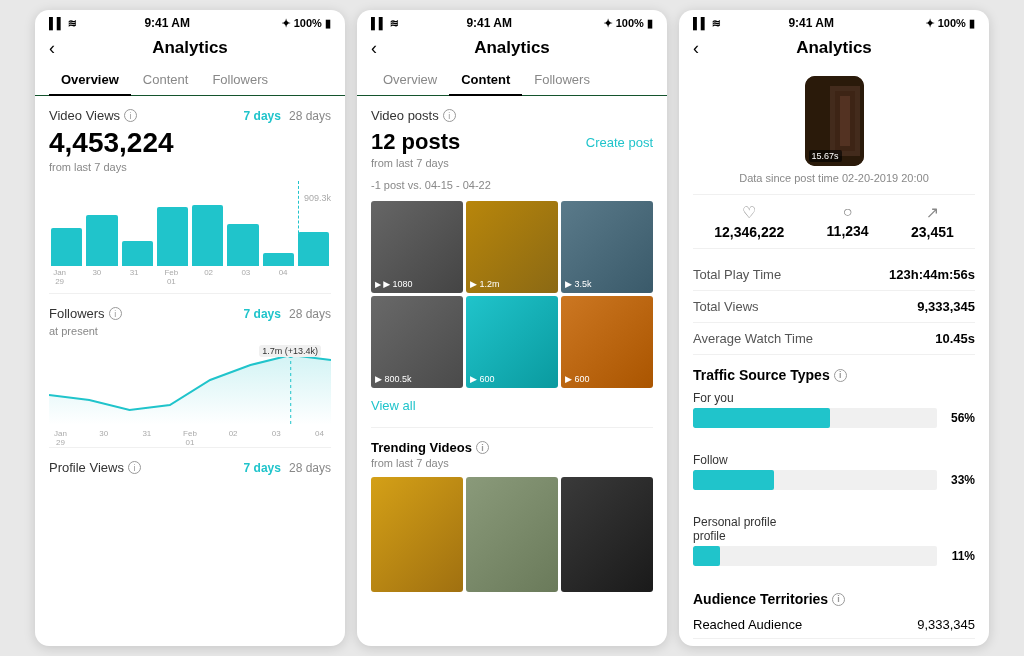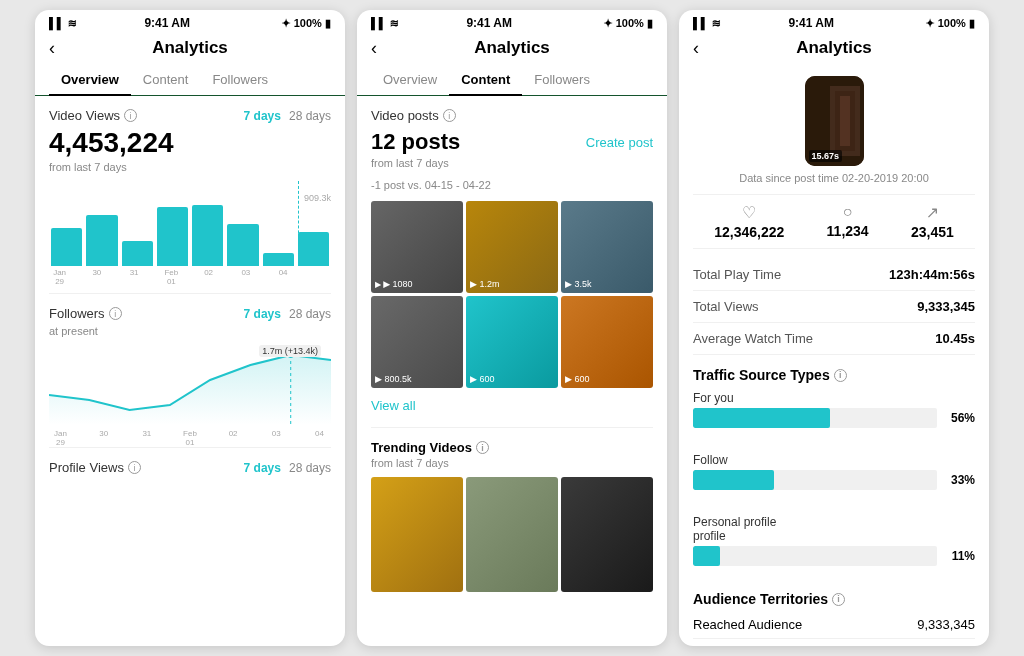--- a/index.html
+++ b/index.html
@@ -267,21 +267,20 @@
     
     .featured-img {
       width: 59px;
       height: 90px;
       background: linear-gradient(180deg, #4a3a2a 0%, #2a1a0a 100%);
       border-radius: 10px;
       margin: 0 auto 4px;
       display: block;
       position: relative;
       overflow: hidden;
-      font-weight: bold;
     }
     .featured-img-wrap {
       display: flex;
       justify-content: center;
       margin-bottom: 2px;
     }
     .time-badge {
       position: absolute;
       bottom: 4px;
       left: 4px;

